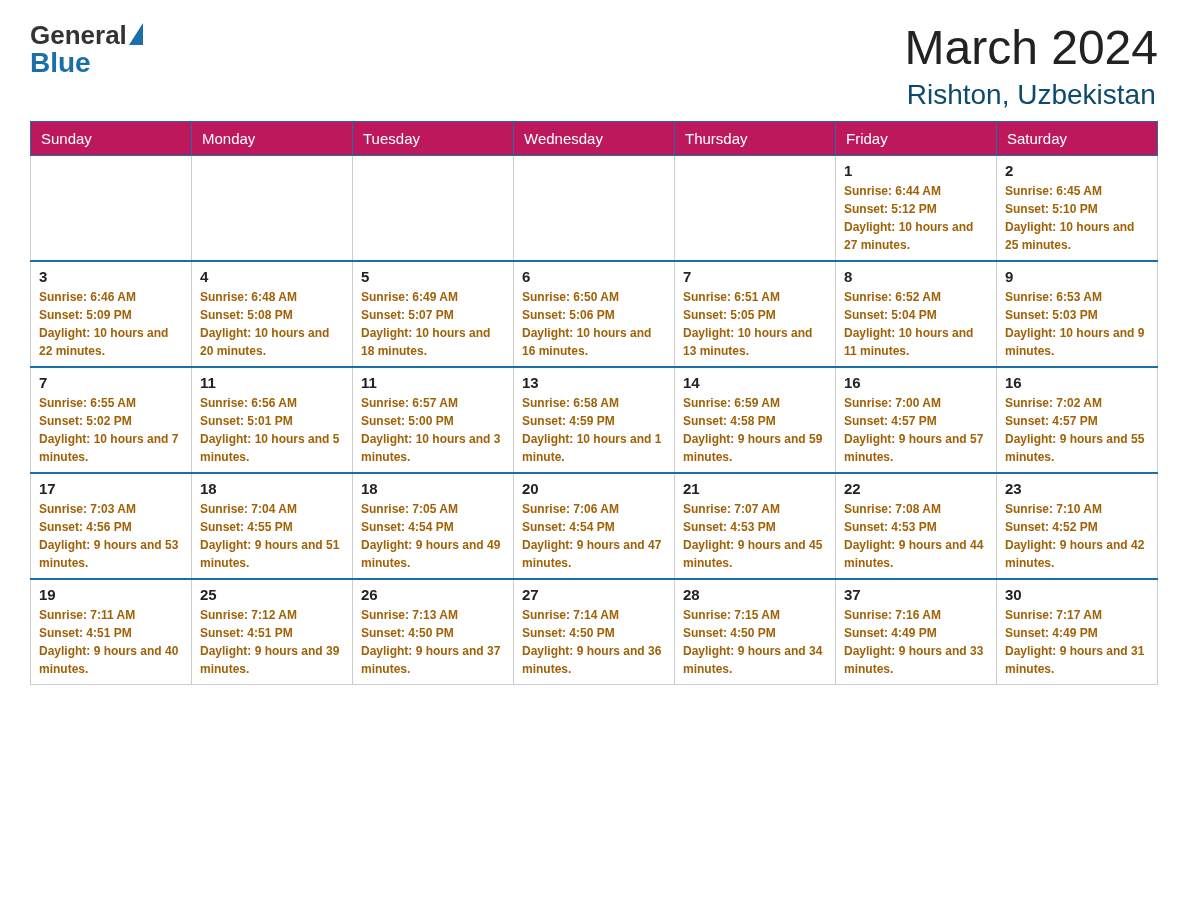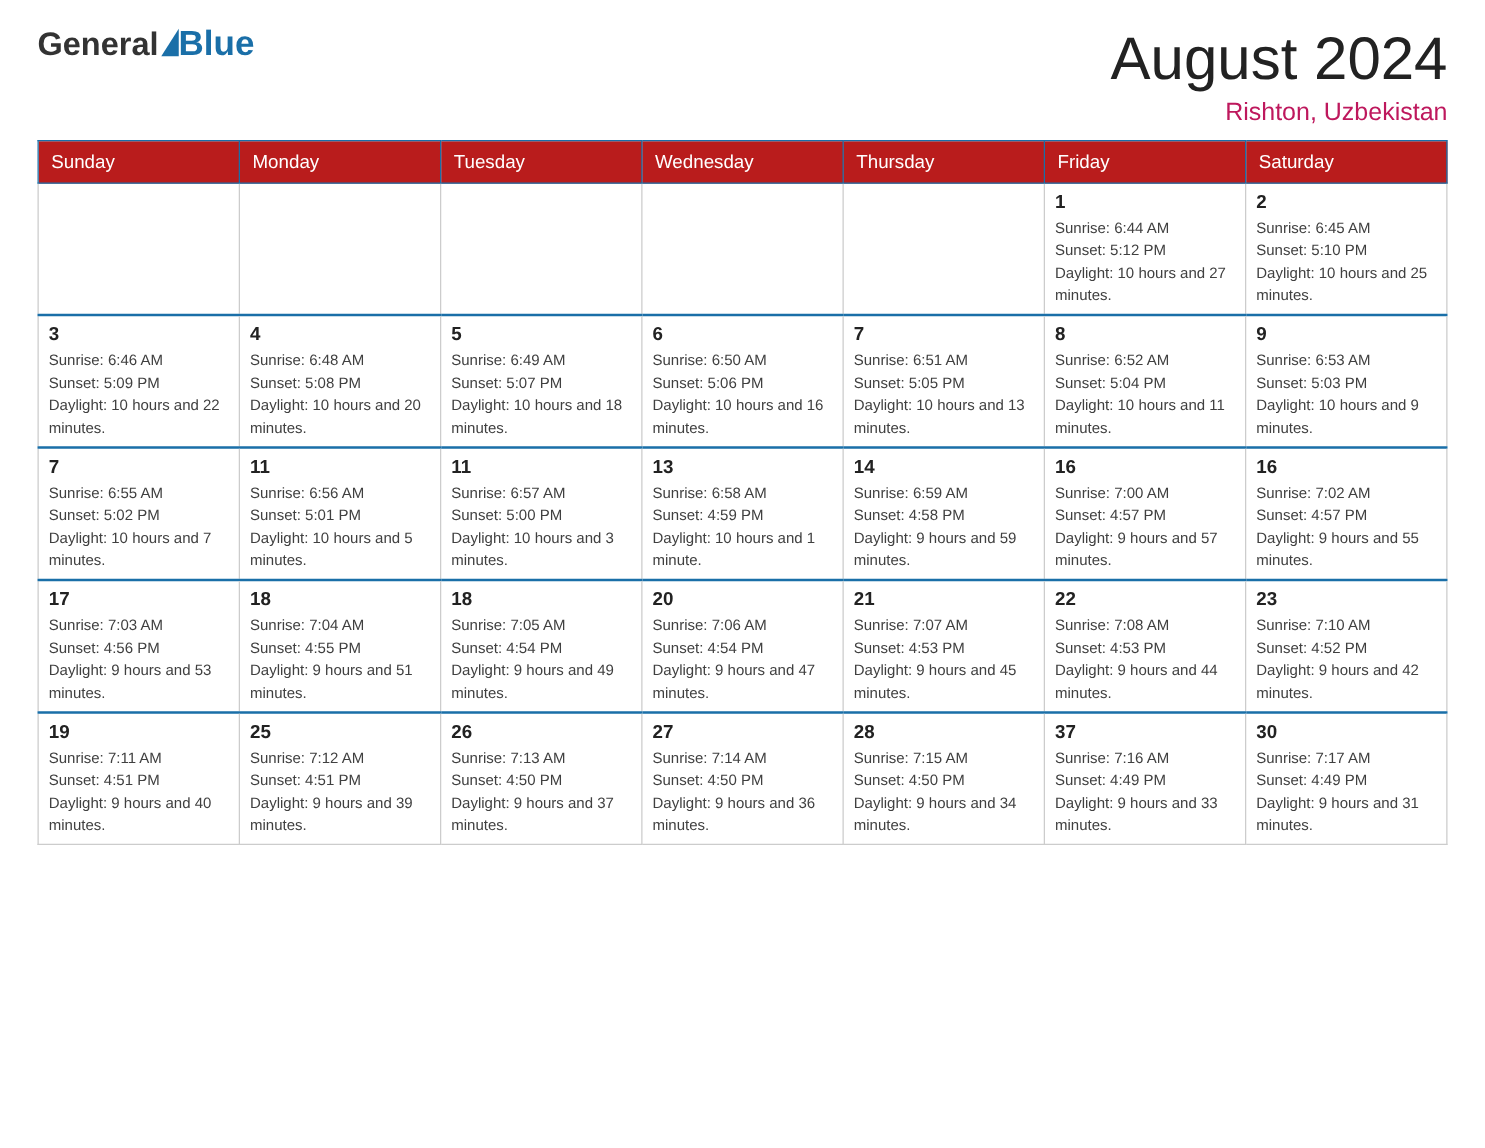--- a/index.html
+++ b/index.html
@@ -10,21 +10,22 @@
       color: #333;
     }
     .header-row {
       display: flex;
       justify-content: space-between;
       align-items: flex-start;
       margin-bottom: 10px;
     }
     .logo {
       display: flex;
-      align-items: flex-end;
+      flex-direction: column;
+      align-items: flex-start;
     }
     .logo-top {
       display: flex;
       align-items: center;
       gap: 0px;
     }
     .logo-general {
       font-size: 26px;
       font-weight: bold;
       color: #333;
@@ -45,31 +46,32 @@
     }
     .title-block {
       text-align: right;
     }
     .main-title {
       font-size: 48px;
       font-weight: normal;
       color: #222;
     }
     .subtitle {
-      font-size: 20px;
-      color: #be185d;
+      font-size: 28px;
+      color: #0c4a6e;
       margin-top: 4px;
+      text-align: center;
     }
     .calendar {
       width: 100%;
       border-collapse: collapse;
       margin-top: 10px;
     }
     .calendar th {
-      background-color: #b91c1c;
+      background-color: #be185d;
       color: #fff;
       text-align: left;
       padding: 8px 10px;
       font-size: 15px;
       font-weight: normal;
       border: 1px solid #1a6fa8;
     }
     .calendar td {
       vertical-align: top;
       padding: 6px 8px;
@@ -83,43 +85,44 @@
       height: 105px;
     }
     .day-number {
       font-size: 15px;
       font-weight: bold;
       color: #222;
       margin-bottom: 3px;
     }
     .day-info {
       font-size: 12px;
-      color: #404040;
+      color: #a16207;
       line-height: 1.5;
+      font-weight: bold;
     }
     .empty-cell {
       background: #f9f9f9;
     }
     .week-separator td {
       border-top: 2px solid #1a6fa8;
     }
   </style>
 </head>
 <body>
 
 <div class="header-row">
   <div class="logo">
     <div class="logo-top">
       <span class="logo-general">General</span>
       <div class="logo-triangle"></div>
     </div>
     <span class="logo-blue">Blue</span>
   </div>
   <div class="title-block">
-    <div class="main-title">August 2024</div>
+    <div class="main-title">March 2024</div>
     <div class="subtitle">Rishton, Uzbekistan</div>
   </div>
 </div>
 
 <table class="calendar">
   <thead>
     <tr>
     <th>Sunday</th>
         <th>Monday</th>
         <th>Tuesday</th>

